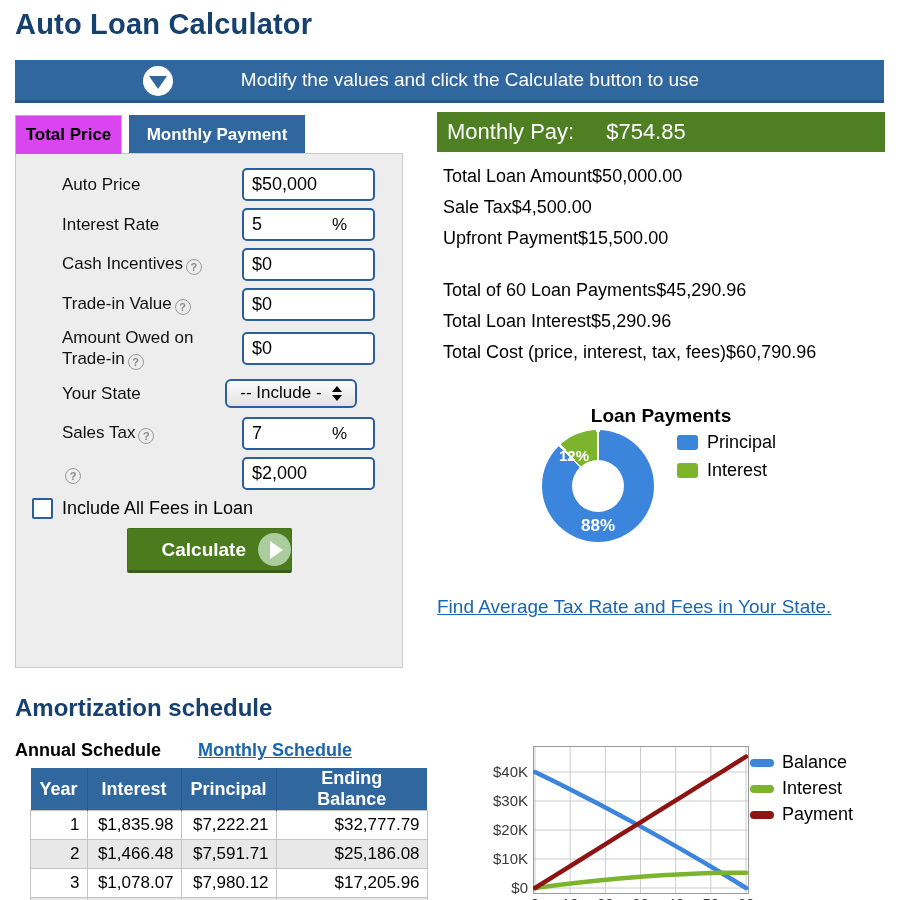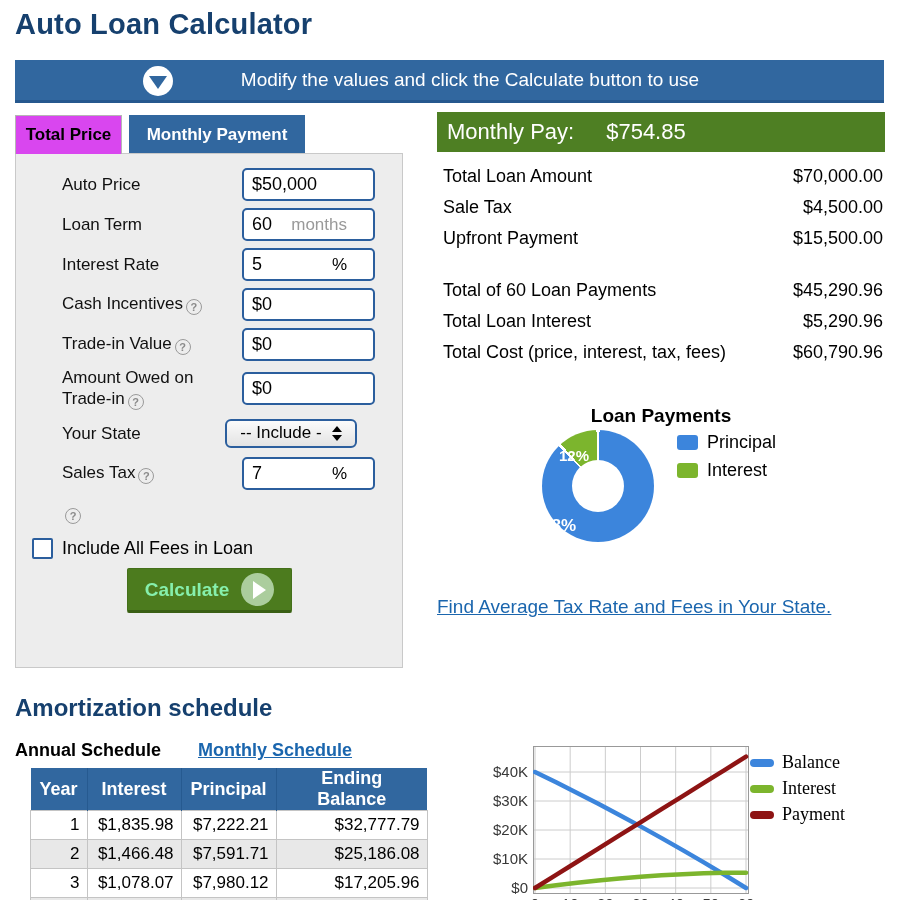--- a/index.html
+++ b/index.html
@@ -79,53 +79,53 @@
   .spinner .down { width:0;height:0;border-left:5px solid transparent;border-right:5px solid transparent;border-top:6px solid #000; }
   .check-row { display:flex; align-items:center; margin:8px 0 9px -30px; }
   .checkbox {
     width:21px; height:21px; background:#fff; border:2px solid #2b5e9d;
     border-radius:2px; margin-right:9px; cursor:pointer;
   }
   .check-label { font-size:18px; }
   .calc-btn {
     margin:0 auto; width:165px; height:45px;
     background:#4c7b1e; border:1px solid #44701a; border-bottom:3px solid #3a5f14;
-    border-radius:2px; color:#86efac; font-size:19px; font-weight:bold;
-    display:flex; align-items:center; justify-content:center; gap:12px; cursor:pointer;
+    border-radius:2px; color:#ffffff; font-size:19px; font-weight:bold;
+    display:flex; align-items:center; justify-content:flex-end; gap:12px; cursor:pointer;
   }
   .calc-circle {
     width:33px; height:33px; border-radius:50%; background:#abcd9d;
     display:flex; align-items:center; justify-content:center;
   }
   .calc-circle .tri-right {
     width:0; height:0; margin-left:4px;
     border-top:9px solid transparent; border-bottom:9px solid transparent;
     border-left:13px solid #fff;
   }
 
   
   .results { position:absolute; left:437px; top:112px; width:448px; height:560px; }
   .pay-bar {
     position:absolute; top:0; left:0; right:0; height:40px; background:#4e7f23;
     display:flex; align-items:center; color:#fff; font-size:22px; padding-left:10px;
   }
   .pay-value { margin-left:32px; }
   .res-group { position:absolute; left:6px; right:2px; }
   .res-group-1 { top:49px; } .res-group-2 { top:163px; }
-  .res-row { display:flex; justify-content:space-between; font-size:18px; line-height:31px; }
+  .res-row { display:flex; justify-content:flex-start; font-size:18px; line-height:31px; }
   .pie-title { position:absolute; top:293px; left:0; width:448px; text-align:center;
                font-size:19px; font-weight:bold; }
   .donut { position:absolute; left:105px; top:318px; width:112px; height:112px; border-radius:50%; }
   .donut::after {
     content:""; position:absolute; left:30px; top:30px; width:52px; height:52px;
     background:#fff; border-radius:50%;
   }
   .donut-label { position:absolute; color:#fff; font-weight:bold; }
   .label-12 { left:17px; top:17px; font-size:15px; }
-  .label-88 { left:0; top:86px; width:112px; text-align:left; font-size:17px; }
+  .label-88 { left:0; top:86px; width:112px; text-align:center; font-size:17px; }
   .pie-legend { position:absolute; left:240px; top:320px; display:flex; flex-direction:column; gap:7px; }
   .pie-legend-item { display:flex; align-items:center; gap:9px; }
   .pie-swatch { width:21px; height:15px; border-radius:3px; }
   .pie-legend-item span { font-size:18px; }
   .state-link {
     position:absolute; left:0; top:484px; font-size:19px; color:#1b66ae;
     text-decoration:underline; cursor:pointer;
   }
 
   
@@ -148,21 +148,21 @@
   }
   .amort-table tr.alt td { background:#e8e8e8; }
   .col-year{width:52px;} .col-int{width:94px;} .col-pri{width:92px;} .col-bal{width:151px;}
 
   
   .chart { position:absolute; left:460px; top:746px; width:440px; height:170px; }
   .chart svg { position:absolute; left:73px; top:0; }
   .ylabel { position:absolute; width:68px; text-align:right; font-size:15px; color:#383838; }
   .xlabel { position:absolute; width:26px; text-align:center; font-size:15px; color:#383838; top:149px; }
   .chart-legend { position:absolute; left:290px; top:6px; display:flex; flex-direction:column; gap:5px; }
-  .chart-legend-item { display:flex; align-items:center; gap:8px;font-family:Liberation Serif, serif; }
+  .chart-legend-item { display:flex; align-items:center; gap:8px; }
   .line-swatch { width:24px; height:8px; border-radius:4px; }
   .chart-legend-item span { font-size:18px; color:#000; }
 </style>
 </head>
 <body>
 
 <h1 class="page-title">Auto Loan Calculator</h1>
 
 <div class="banner">
   <div class="banner-icon">
@@ -174,24 +174,20 @@
 <div class="tab tab-active">Total Price</div>
 <div class="tab tab-inactive">Monthly Payment</div>
 
 <div class="panel">
 
   <div class="form-row">
     <span class="form-label">Auto Price</span>
     <span class="field-box"><input class="field-input" value="$50,000" style=""></span>
   </div>
 
-  <div class="form-row">
-    <span class="form-label">Loan Term</span>
-    <span class="field-box"><input class="field-input" value="60" style=""><span class="suffix suffix-muted">months</span></span>
-  </div>
 
   <div class="form-row">
     <span class="form-label">Interest Rate</span>
     <span class="field-box"><input class="field-input" value="5" style=""><span class="suffix suffix-dark">%</span></span>
   </div>
 
   <div class="form-row">
     <span class="form-label"><span>Cash Incentives</span><span class="help-icon"></span></span>
     <span class="field-box"><input class="field-input" value="$0" style=""></span>
   </div>
@@ -218,20 +214,21 @@
     </span>
   </div>
 
   <div class="form-row">
     <span class="form-label"><span>Sales Tax</span><span class="help-icon"></span></span>
     <span class="field-box"><input class="field-input" value="7" style=""><span class="suffix suffix-dark">%</span></span>
   </div>
 
   <div class="form-row">
     <span class="form-label"><span class="help-icon"></span></span>
+    <span class="field-box"><input class="field-input" value="$2,000" style=""></span>
   </div>
 
   <div class="check-row">
     <div class="checkbox"></div>
     <span class="check-label">Include All Fees in Loan</span>
   </div>
 
   <div class="calc-btn">
     <span>Calculate</span>
     <span class="calc-circle">
@@ -242,21 +239,21 @@
 
 <div class="results">
   <div class="pay-bar">
     <span>Monthly Pay:</span>
     <span class="pay-value">$754.85</span>
   </div>
 
   <div class="res-group res-group-1">
     <div class="res-row">
         <span>Total Loan Amount</span>
-        <span>$70,000.00</span>
+        <span>$50,000.00</span>
       </div>
     <div class="res-row">
         <span>Sale Tax</span>
         <span>$4,500.00</span>
       </div>
     <div class="res-row">
         <span>Upfront Payment</span>
         <span>$15,500.00</span>
       </div>
   </div>

